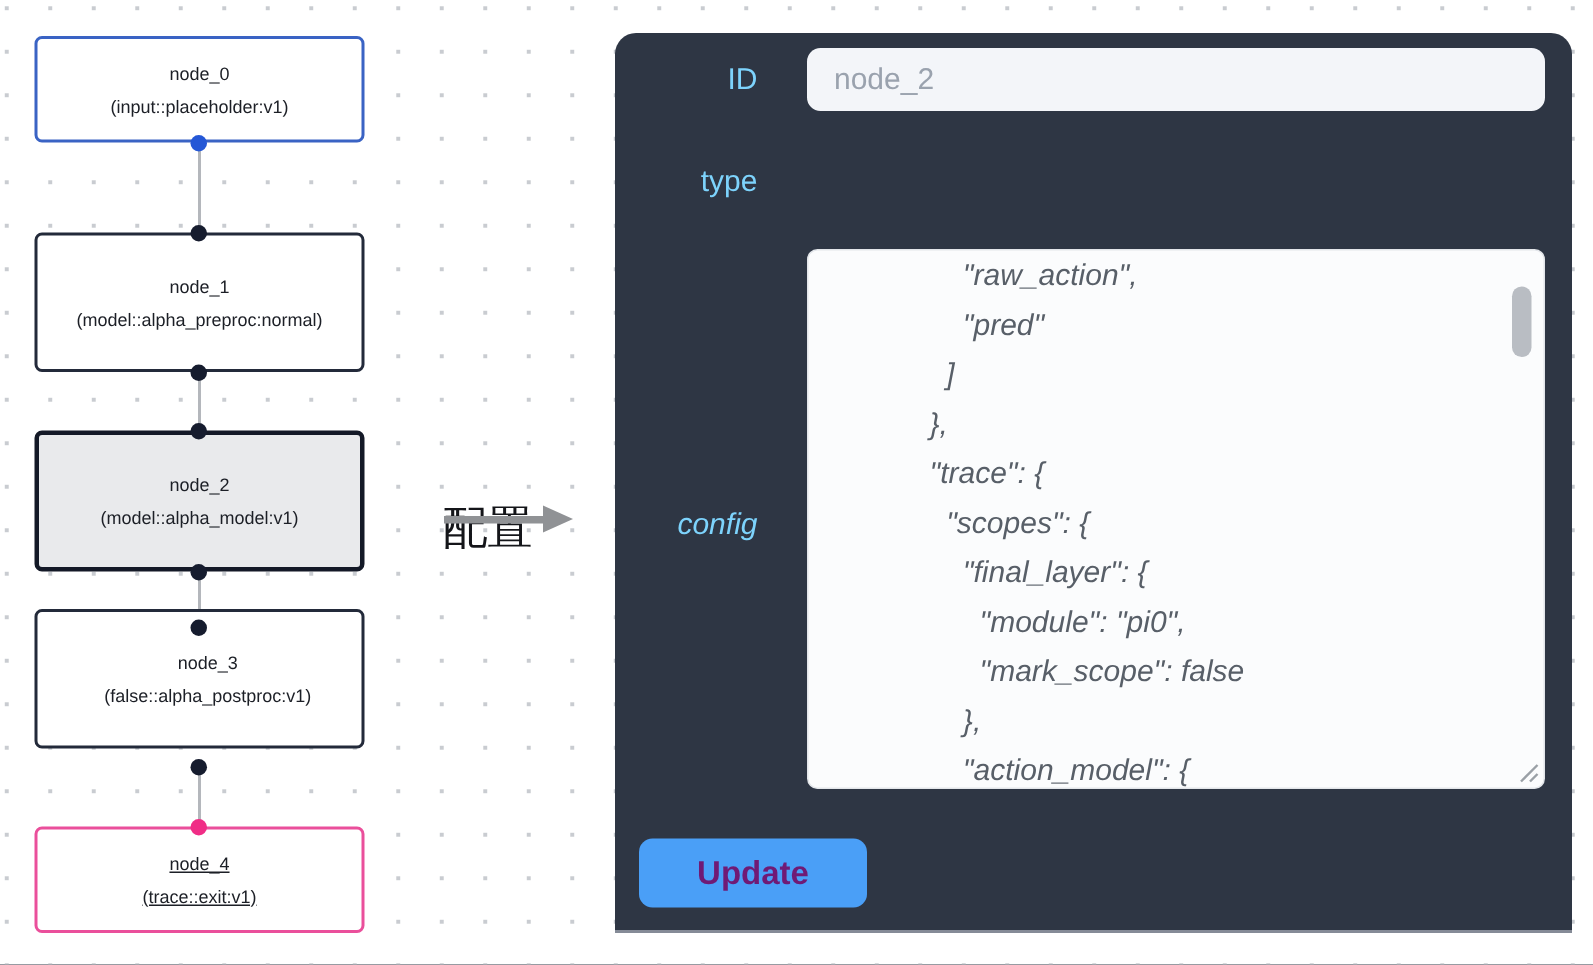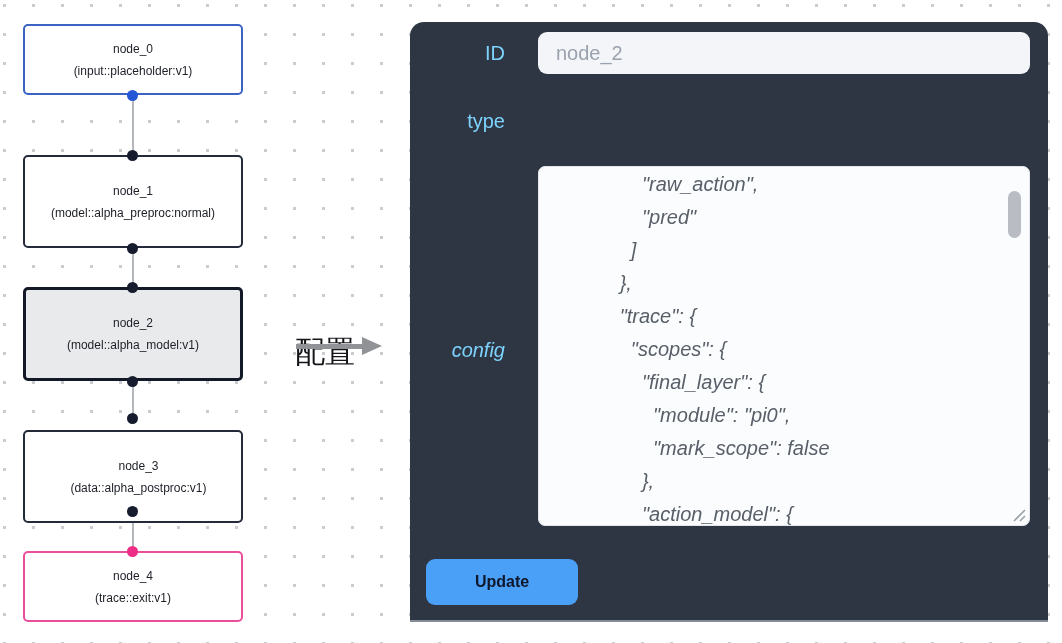--- a/index.html
+++ b/index.html
@@ -18,21 +18,21 @@
   .node{
     position:absolute;left:23px;width:220px;box-sizing:border-box;
     background:#ffffff;border:2px solid #232a3a;border-radius:5px;
     display:flex;flex-direction:column;justify-content:center;align-items:center;
     text-align:center;font-size:12px;line-height:22px;color:#1c1f26;
     padding:4px 9px;z-index:2;
   }
   .node .node-type{word-break:break-all;text-align:right;}
   .node.variant-input{border-color:#3a63c4;}
   .node.variant-selected{background:#e9eaec;border-color:#141927;border-width:3px;}
-  .node.variant-output{border-color:#ea4f9b;}
+  .node.variant-output{border-color:#ea4f9b;text-decoration:underline;}
   .edge{position:absolute;left:132px;width:2px;background:#b4b7bc;z-index:1;}
   .handle{position:absolute;left:127px;width:11px;height:11px;border-radius:50%;
     background:#161c2e;z-index:3;}
   .handle.blue{background:#2457d6;}
   .handle.pink{background:#f02d86;}
   
   .anno-label{position:absolute;left:295px;top:296px;font-size:30px;color:#141519;z-index:2;margin-top:36px;}
   .arrow-line{position:absolute;left:296px;top:344px;width:68px;height:5px;background:#909295;z-index:2;}
   .arrow-head{position:absolute;left:362px;top:337px;width:0;height:0;z-index:2;
     border-left:20px solid #909295;border-top:9.5px solid transparent;border-bottom:9.5px solid transparent;}
@@ -53,22 +53,22 @@
   .row-type{margin-top:36px;}
   .row-config{margin-top:33px;}
   .config-box{flex:1;height:360px;background:#fbfcfd;border:1px solid #e3e6ea;
     border-radius:7px;position:relative;overflow:hidden;box-sizing:border-box;}
   .config-box pre{margin:0;font-family:"Liberation Sans","DejaVu Sans",sans-serif;
     font-size:20px;line-height:33px;color:#585f68;padding:1px 14px;white-space:pre;}
   .scroll-thumb{position:absolute;right:8px;top:24px;width:13px;height:47px;
     background:#b9bdc3;border-radius:7px;}
   .resize-handle{position:absolute;right:3px;bottom:3px;width:15px;height:15px;}
   .update-btn{display:block;margin:33px 0 0 16px;width:152px;height:46px;
-    background:#4a9ff7;color:#0f172a;border:none;border-radius:9px;
-    font-size:16px;font-weight:600;font-family:inherit;cursor:pointer;}
+    background:#4a9ff7;color:#701a75;border:none;border-radius:9px;
+    font-size:22px;font-weight:600;font-family:inherit;cursor:pointer;}
 </style>
 </head>
 <body>
 
 <div class="canvas">
 
   <div class="edge" style="top:95px;height:60px;"></div>
   <div class="edge" style="top:248px;height:39px;"></div>
   <div class="edge" style="top:381px;height:37px;"></div>
   <div class="edge" style="top:511px;height:40px;"></div>
@@ -78,23 +78,23 @@
     <div class="node-type">(input::placeholder:v1)</div>
   </div>
   <div class="node" style="top:155px;height:93px;">
     <div class="node-name">node_1</div>
     <div class="node-type">(model::alpha_preproc:normal)</div>
   </div>
   <div class="node variant-selected" style="top:287px;height:94px;">
     <div class="node-name">node_2</div>
     <div class="node-type">(model::alpha_model:v1)</div>
   </div>
-  <div class="node" style="top:430px;height:93px;padding-left:20px;">
+  <div class="node" style="top:406px;height:93px;padding-left:20px;">
     <div class="node-name">node_3</div>
-    <div class="node-type">(data::alpha_postproc:v1)</div>
+    <div class="node-type">(false::alpha_postproc:v1)</div>
   </div>
   <div class="node variant-output" style="top:551px;height:71px;">
     <div class="node-name">node_4</div>
     <div class="node-type">(trace::exit:v1)</div>
   </div>
 
   <div class="handle blue" style="top:90px;"></div>
   <div class="handle" style="top:150px;"></div>
   <div class="handle" style="top:243px;"></div>
   <div class="handle" style="top:282px;"></div>

